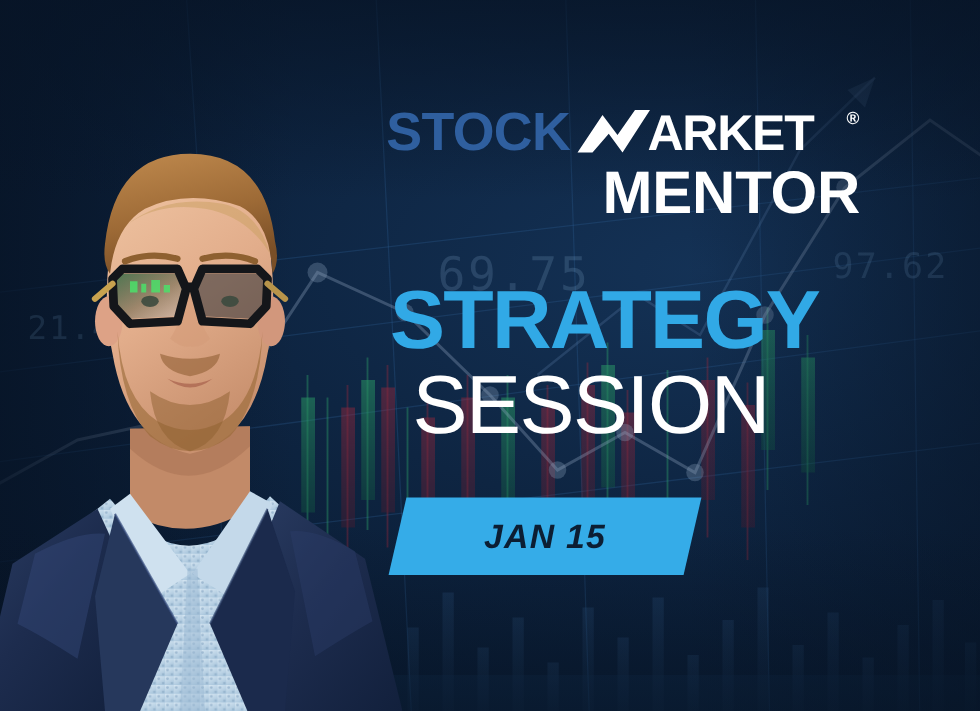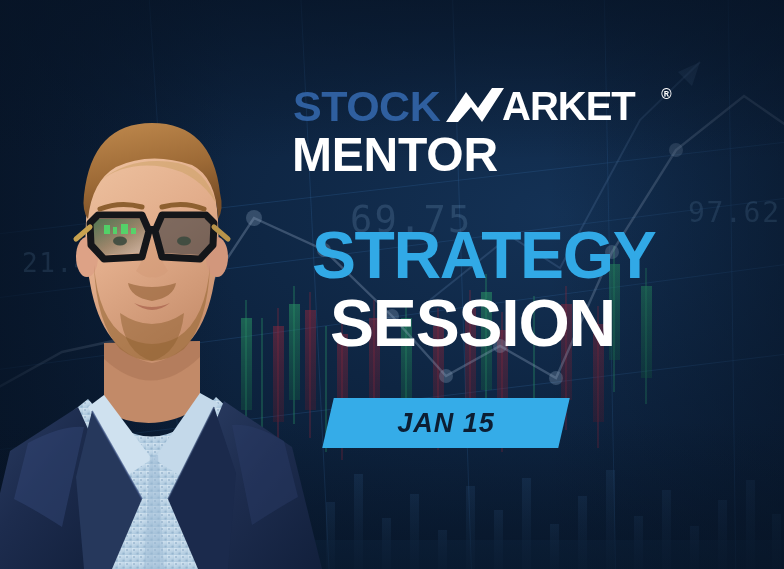--- a/index.html
+++ b/index.html
@@ -37,32 +37,32 @@
     position: absolute;
     font-family: "DejaVu Sans Mono", monospace;
     font-weight: 400;
     color: rgba(140,180,225,.13);
     letter-spacing: .06em;
     user-select: none;
     white-space: nowrap;
   }
   .bgnum.n2021 { left: 596px; top: 26px; font-size: 52px; color: rgba(150,190,235,.14); }
   .bgnum.n6975 { left: 350px; top: 198px; font-size: 37px; color: rgba(160,200,240,.17); }
-  .bgnum.n9762 { left: 688px; top: 196px; font-size: 28px; color: rgba(150,190,235,.13); }
+  .bgnum.n9762 { left: 666px; top: 196px; font-size: 28px; color: rgba(150,190,235,.13); }
   .bgnum.n214  { left: 22px;  top: 248px; font-size: 26px; color: rgba(150,190,235,.13); }
 
   
   .person { position: absolute; left: -8px; bottom: 0; width: 330px; height: 462px; }
 
   
   .logo {
     position: absolute;
-    left: 292px; top: 86px;
+    left: 308px; top: 86px;
     width: 380px;
-    text-align: left;
+    text-align: right;
     line-height: .96;
   }
   .logo-row1 {
     font-size: 43px;
     font-weight: 700;
     letter-spacing: -0.5px;
     white-space: nowrap;
     display: flex;
     align-items: flex-start;
     justify-content: center;
@@ -90,30 +90,30 @@
     font-size: 66px;
     font-weight: 700;
     color: #31a9e6;
     letter-spacing: -1.4px;
     line-height: .94;
     white-space: nowrap;
   }
   .h-session {
     margin-top: 6px;
     font-size: 66px;
-    font-weight: 700;
+    font-weight: 400;
     color: #ffffff;
     letter-spacing: -1.2px;
     line-height: .94;
     margin-left: 18px;
     white-space: nowrap;
   }
 
   
-  .badge-wrap { position: absolute; left: 328px; top: 398px; width: 236px; height: 50px; }
+  .badge-wrap { position: absolute; left: 318px; top: 398px; width: 236px; height: 62px; }
   .badge-shape {
     position: absolute; inset: 0;
     background: #35ace8;
     transform: skewX(-13deg);
   }
   .badge-text {
     position: absolute; inset: 0;
     display: flex; align-items: center; justify-content: center;
     font-size: 27px;
     font-weight: 700;

